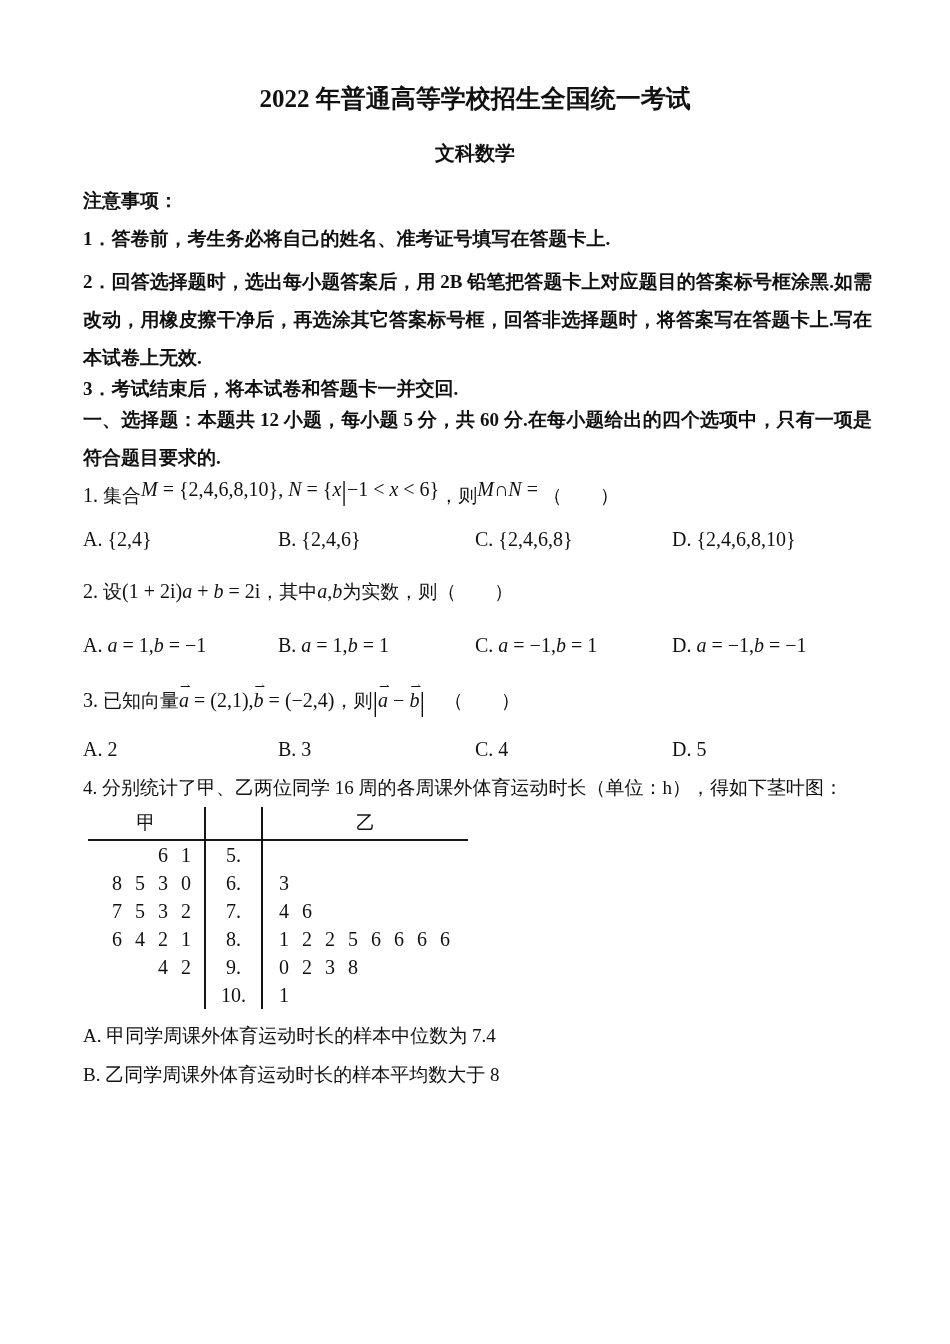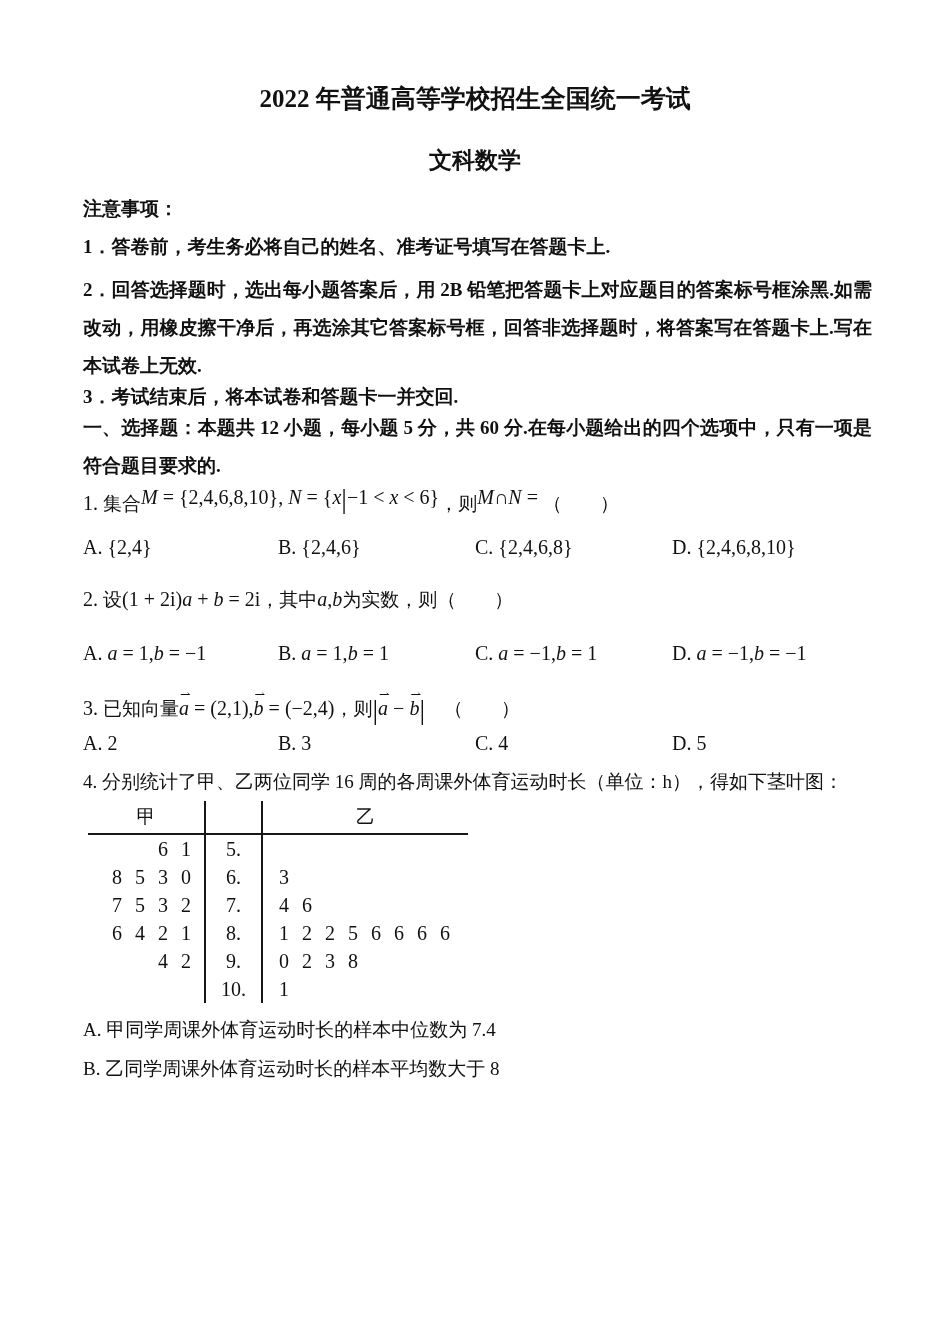--- a/index.html
+++ b/index.html
@@ -5,40 +5,40 @@
   * { margin:0; padding:0; box-sizing:border-box; }
   html,body { background:#ffffff; }
   .page {
     width:950px; height:1144px; position:relative; overflow:hidden;
     background:#ffffff; color:#111111;
     font-family:"Liberation Serif","DejaVu Serif",serif;
   }
   .content { padding:0 78px 0 83px; }
 
   .title   { text-align:center; font-weight:bold; font-size:25px; line-height:30px; margin-top:84px; }
-  .subtitle{ text-align:center; font-weight:bold; font-size:23px; line-height:28px; margin-top:33px; }
+  .subtitle{ text-align:center; font-weight:bold; font-size:20px; line-height:28px; margin-top:25px; }
 
   .bold { font-weight:bold; }
   .nh { font-size:19px; line-height:24px; margin-top:22px; }
   .n1 { font-size:19px; line-height:24px; margin-top:14px; }
   .n2 { font-size:19px; line-height:38px; margin-top:12px; text-align:justify; }
   .n3 { font-size:19px; line-height:24px; margin-top:0; }
   .heading { font-size:19px; line-height:38px; margin-top:0; text-align:justify; }
 
   .qline { font-size:19px; line-height:36px; }
   .q1l { margin-top:0; }
   .q2l { margin-top:22px; line-height:32px; }
   .q3l { margin-top:20px; line-height:42px; }
   .q4l { margin-top:12px; line-height:26px; }
 
   .opts { display:grid; grid-template-columns:195px 197px 197px 1fr;
           font-size:19px; line-height:26px; }
   .o1 { margin-top:12px; }
   .o2 { margin-top:24px; }
-  .o3 { }
+  .o3 { margin-top:14px; }
 
   
   .seg-c { font-size:19px; }
   .seg-n { font-family:"Liberation Serif","DejaVu Serif",serif; font-size:20px; }
   .seg-i { font-family:"Liberation Serif","DejaVu Serif",serif; font-size:20px; font-style:italic; }
   .seg-bar { font-family:"Liberation Serif","DejaVu Serif",serif; font-size:28px; vertical-align:-4px; line-height:0; }
   .seg-vec { font-family:"Liberation Serif","DejaVu Serif",serif; font-size:20px; font-style:italic;
              position:relative; display:inline-block; }
   .seg-vec::before { content:"\21C0"; position:absolute; top:-13px; left:1px;
                      font-size:13px; font-style:normal; }

